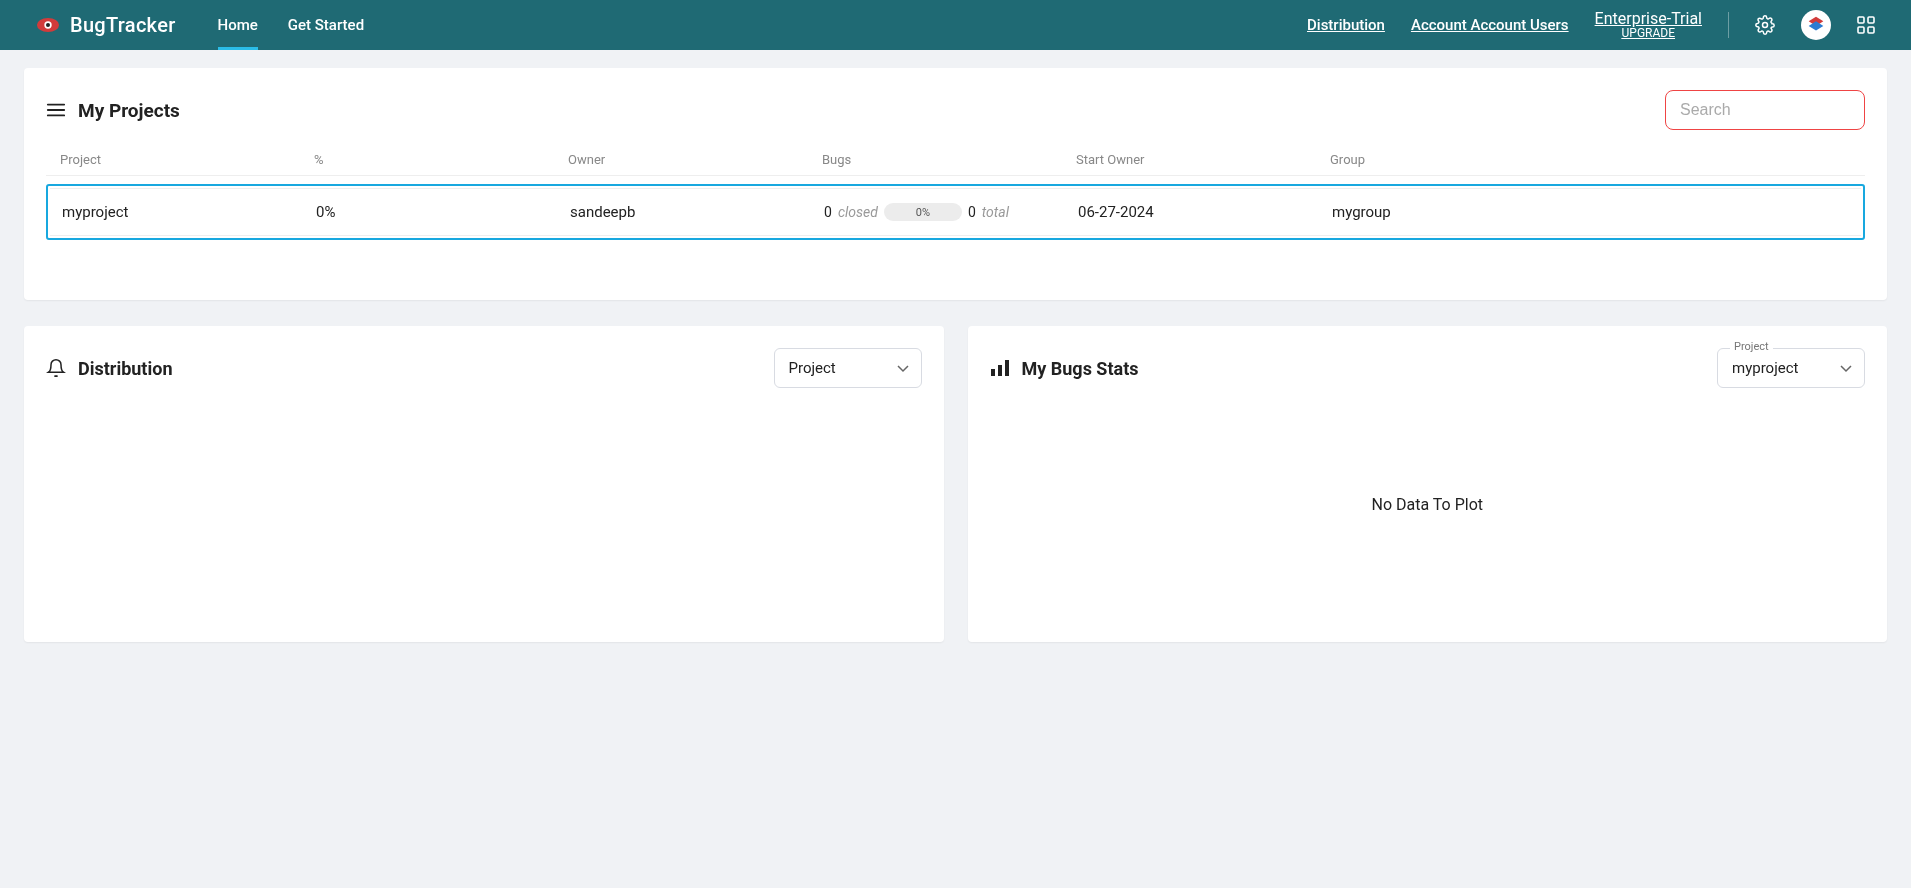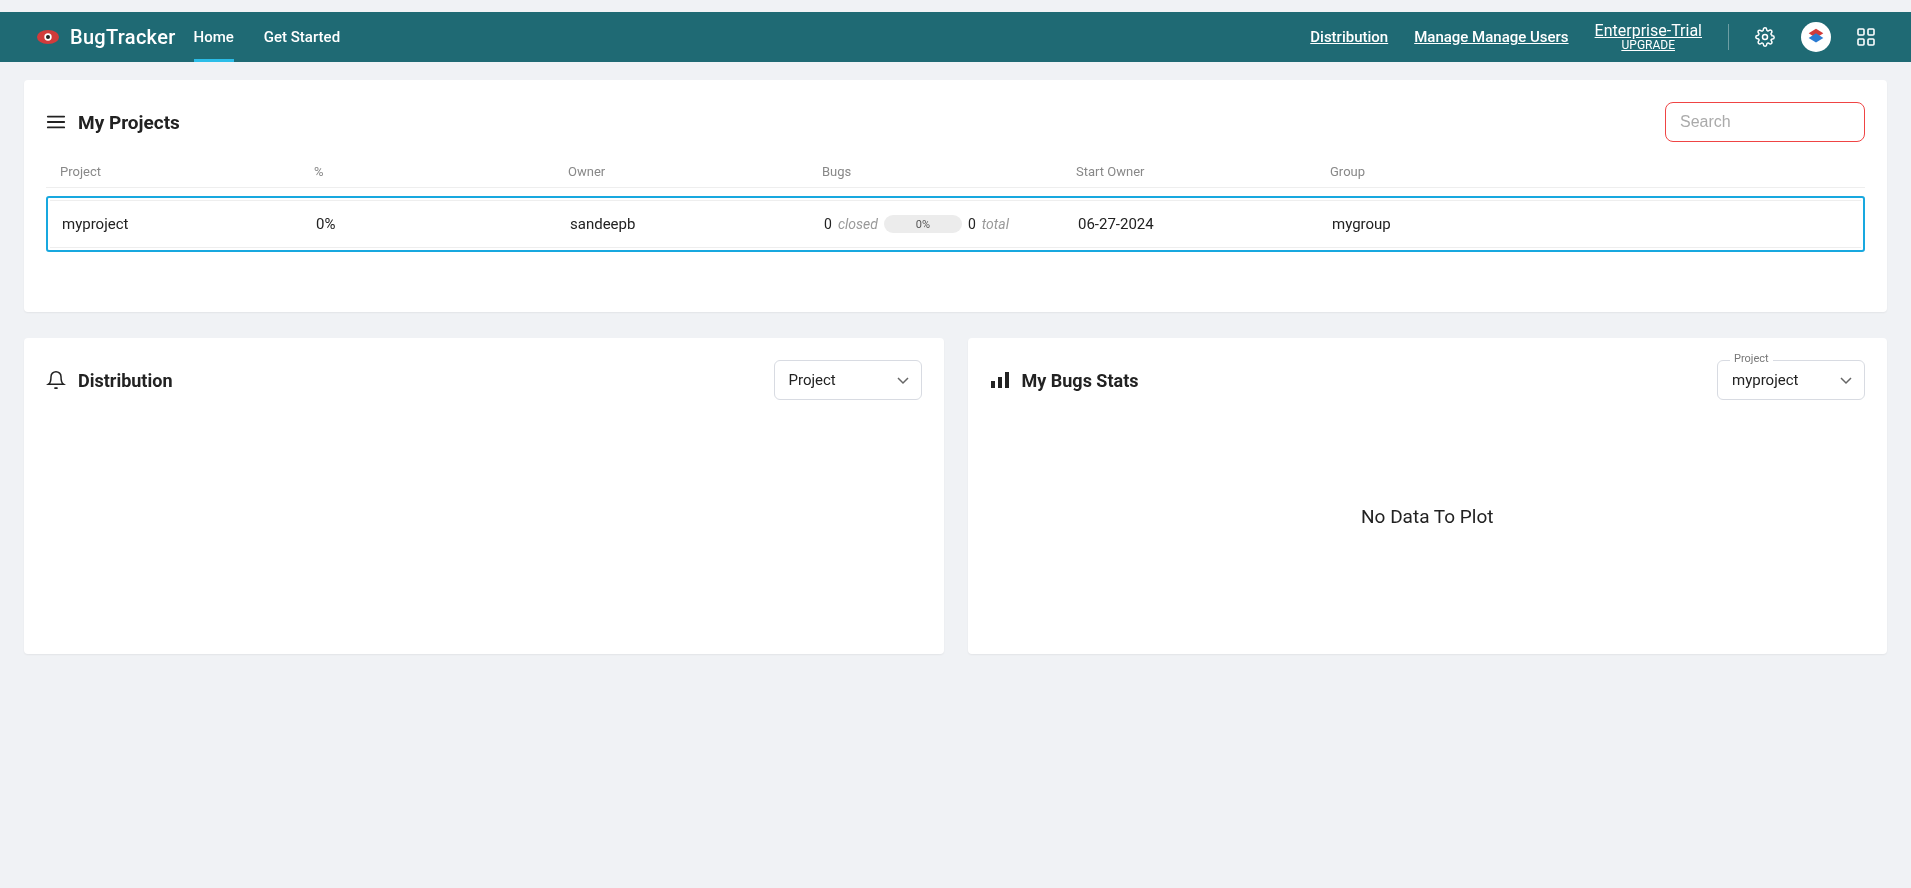--- a/index.html
+++ b/index.html
@@ -13,21 +13,21 @@
   }
 
   
   .header {
     background: #1f6a74;
     height: 50px;
     display: flex;
     align-items: center;
     padding: 0 36px 0 36px;
     color: #fff;
-    margin-top: 12px;
+    gap: 24px;
   }
   .logo-area { display: flex; align-items: center; gap: 10px; }
   .logo-eye {
     width: 24px; height: 18px;
     display: flex; align-items: center; justify-content: center;
   }
   .brand { font-size: 20px; font-weight: 500; letter-spacing: 0.3px; }
   .nav { display: flex; gap: 30px; margin-left: 18px; height: 100%; }
   .nav-item {
     display: flex; align-items: center;
@@ -150,21 +150,21 @@
   .dropdown .caret {
     position: absolute; right: 12px; top: 50%; transform: translateY(-50%);
   }
   .dropdown .dd-label {
     position: absolute; top: -9px; left: 12px;
     font-size: 11px; color: #777; background: #fff; padding: 0 4px;
   }
 
   .stats-body {
     display: flex; align-items: center; justify-content: center;
-    height: 200px; font-size: 19px; color: #222;
+    height: 200px; font-size: 16px; color: #222;
   }
 </style>
 </head>
 <body>
 
 <div class="header">
   <div class="logo-area">
     <span class="logo-eye">
       <svg width="26" height="18" viewBox="0 0 26 18">
         <ellipse cx="13" cy="9" rx="12" ry="7.5" fill="#d23b3b"></ellipse>
@@ -174,21 +174,21 @@
     </span>
     <span class="brand">BugTracker</span>
   </div>
   <div class="nav">
     <div class="nav-item active">Home</div>
     <div class="nav-item">Get Started</div>
   </div>
   <div class="spacer"></div>
   <div class="right-area">
     <div class="r-link">Distribution</div>
-    <div class="r-link">Manage Manage Users</div>
+    <div class="r-link">Account Account Users</div>
     <div class="plan-box">
       <div class="plan-name">Enterprise-Trial</div>
       <div class="plan-up">UPGRADE</div>
     </div>
     <div class="vert-sep"></div>
     <span class="gear-icon">
       <svg width="20" height="20" viewBox="0 0 24 24" fill="none" stroke="#fff" stroke-width="1.8">
         <circle cx="12" cy="12" r="3"></circle>
         <path d="M19.4 15a1.65 1.65 0 0 0 .33 1.82l.06.06a2 2 0 1 1-2.83 2.83l-.06-.06a1.65 1.65 0 0 0-1.82-.33 1.65 1.65 0 0 0-1 1.51V21a2 2 0 0 1-4 0v-.09a1.65 1.65 0 0 0-1-1.51 1.65 1.65 0 0 0-1.82.33l-.06.06a2 2 0 1 1-2.83-2.83l.06-.06a1.65 1.65 0 0 0 .33-1.82 1.65 1.65 0 0 0-1.51-1H3a2 2 0 0 1 0-4h.09a1.65 1.65 0 0 0 1.51-1 1.65 1.65 0 0 0-.33-1.82l-.06-.06a2 2 0 1 1 2.83-2.83l.06.06a1.65 1.65 0 0 0 1.82.33h0A1.65 1.65 0 0 0 10 3.09V3a2 2 0 0 1 4 0v.09a1.65 1.65 0 0 0 1 1.51h0a1.65 1.65 0 0 0 1.82-.33l.06-.06a2 2 0 1 1 2.83 2.83l-.06.06a1.65 1.65 0 0 0-.33 1.82V9c.63.25 1.07.85 1.07 1.51H21a2 2 0 0 1 0 4h-.09a1.65 1.65 0 0 0-1.51 1z"></path>
       </svg>

